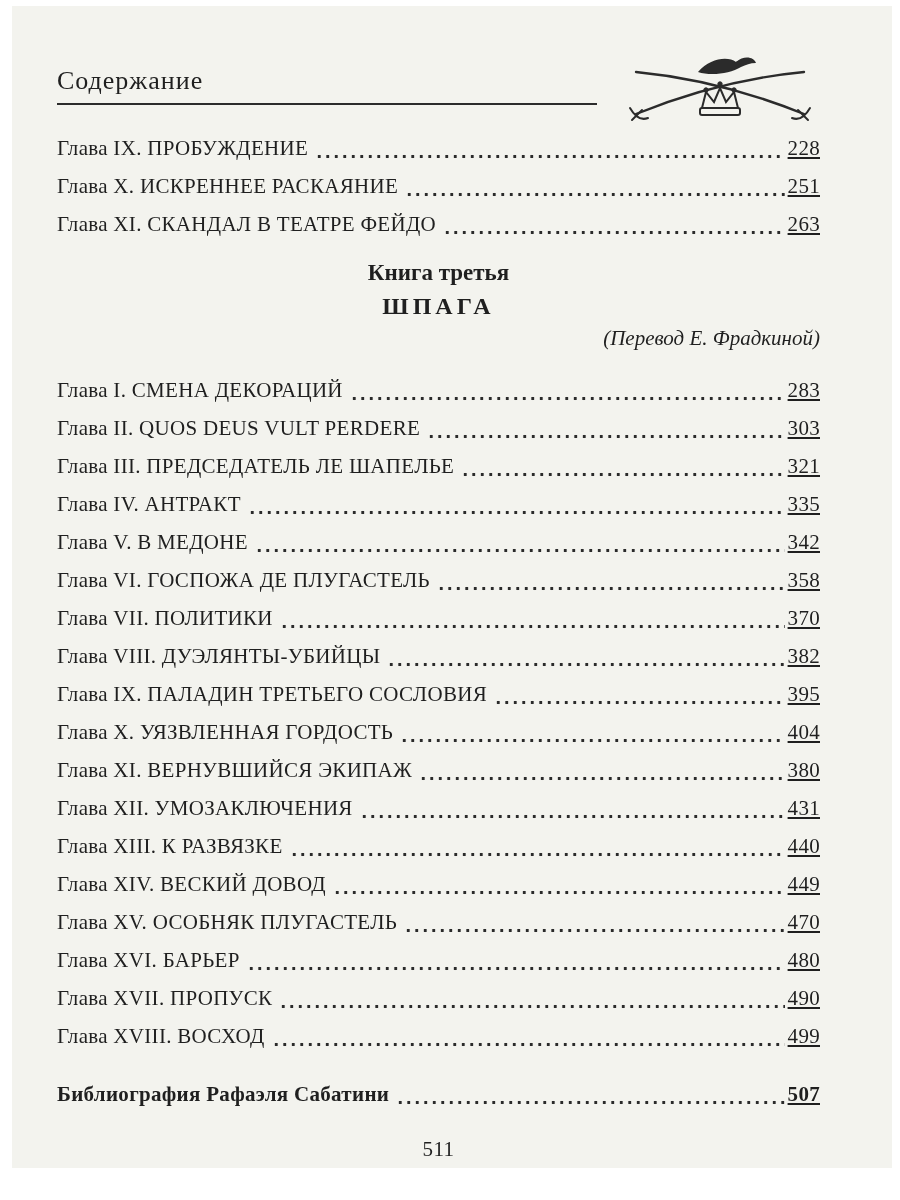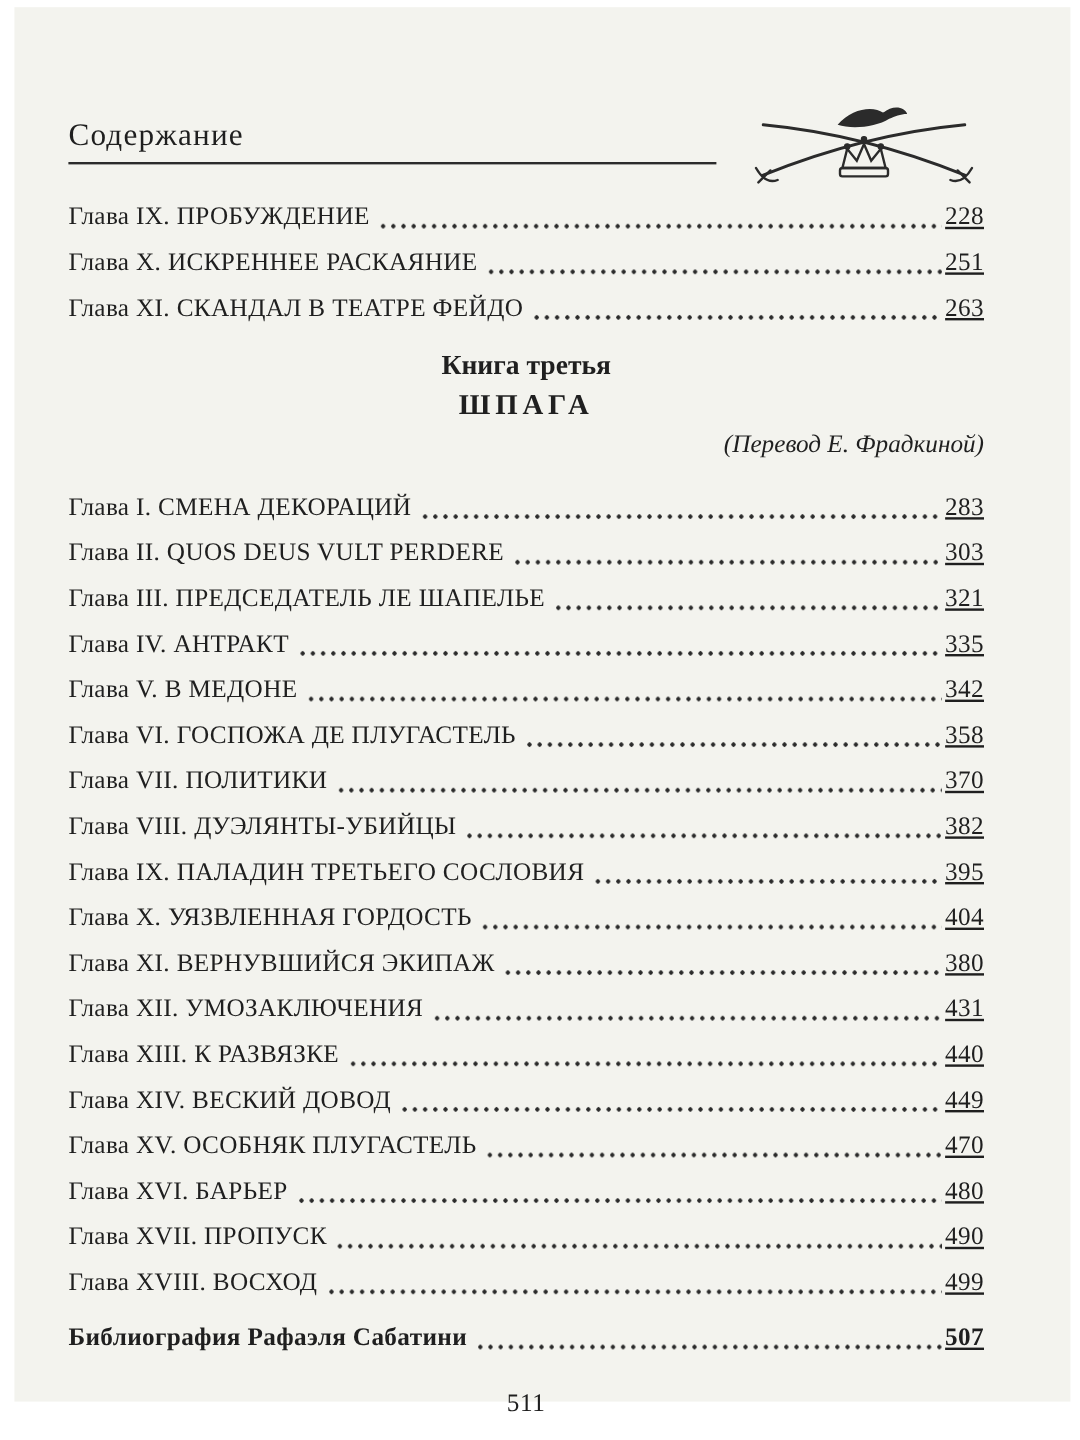--- a/index.html
+++ b/index.html
@@ -8,21 +8,21 @@
     background: #ffffff;
     font-family: "Liberation Serif", serif;
     color: #1f1f1f;
     overflow: hidden;
     position: relative;
   }
   .page {
     position: absolute;
     left: 12px; top: 6px; right: 8px; bottom: 32px;
     background: #f3f3ee;
-    padding: 92px 72px 0 45px;
+    padding: 60px 72px 0 45px;
   }
   
   .toc-header { position: relative; margin-bottom: 24px; }
   .toc-header h1 {
     font-size: 26px;
     font-weight: normal;
     letter-spacing: 1px;
     line-height: 30px;
   }
   .header-rule {
@@ -59,21 +59,21 @@
     background-position: left calc(100% - 7px);
     min-width: 12px;
   }
   .toc-page { flex: 0 0 auto; text-decoration: underline; }
   
   .book-section { text-align: center; margin: 14px 0 18px; }
   .book-subtitle { font-size: 23px; font-weight: bold; line-height: 32px; }
   .book-name { font-size: 24px; font-weight: bold; letter-spacing: 4px; line-height: 34px; }
   .book-translator { font-size: 21px; font-style: italic; line-height: 30px; text-align: right; }
   
-  .bibliography-row { margin-top: 8px; font-weight: bold; align-items: flex-end; }
+  .bibliography-row { margin-top: 20px; font-weight: bold; align-items: flex-end; }
   
   .page-number {
     text-align: center;
     margin-top: 24px;
     font-size: 21px;
     letter-spacing: 0.5px;
   }
 </style>
 </head>
 <body>

